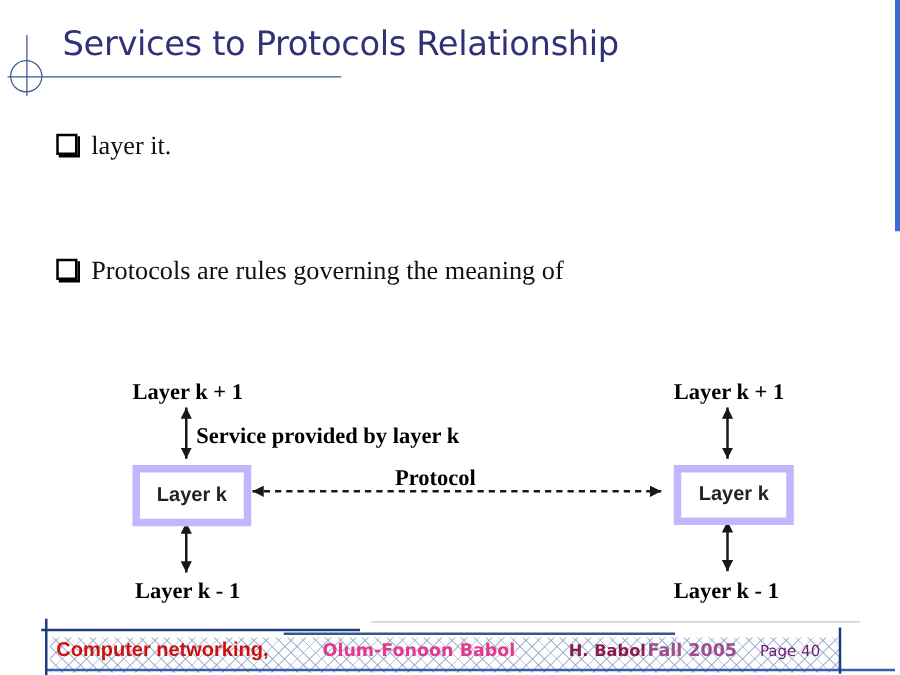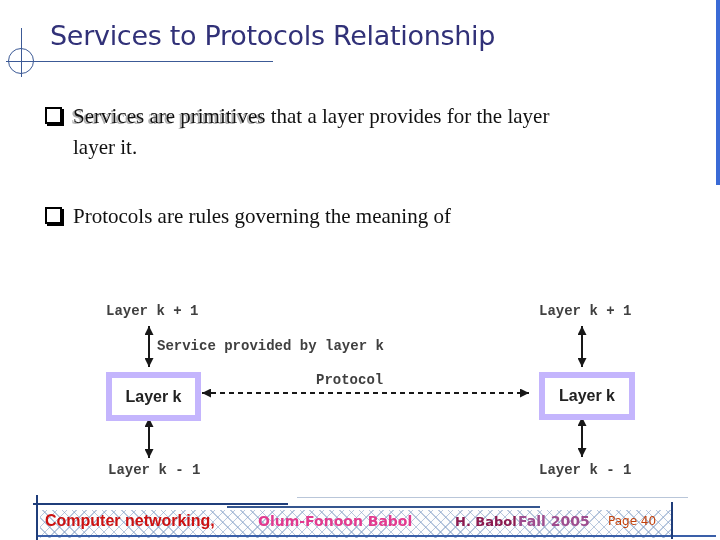--- a/index.html
+++ b/index.html
@@ -23,22 +23,22 @@
   .bullet{position:absolute;left:45px;display:flex;align-items:flex-start;}
   .bullet.b1{top:101px;}
   .bullet.b2{top:201px;}
   .sq{display:inline-block;width:13px;height:13px;border:2px solid #000;background:#fff;
       box-shadow:2px 2px 0 #000;margin-top:6px;margin-right:11px;flex:none;}
   .btext{font-family:"Liberation Serif",serif;font-size:21px;line-height:31px;color:#111;}
   .bline{white-space:nowrap;}
   .emph{text-shadow:-2px 1px 0 #b0b0b0;}
 
   
-  .dlabel{position:absolute;font-family:Liberation Mono, monospace;font-size:14px;
-          font-weight:bold;color:#404040;white-space:nowrap;}
+  .dlabel{position:absolute;font-family:Liberation Serif, serif;font-size:18px;
+          font-weight:bold;color:#000000;white-space:nowrap;}
   .dbox{position:absolute;border:6px solid #c4b5fd;background:#fff;display:flex;
         align-items:center;justify-content:center;font-family:"Liberation Sans",sans-serif;
         font-size:16px;font-weight:bold;color:#222;}
   .box-left{left:106px;top:372px;width:83px;height:37px;}
   .box-right{left:539px;top:372px;width:84px;height:36px;}
   .lbl-tl{left:106px;top:303px;}
   .lbl-tr{left:539px;top:303px;}
   .lbl-bl{left:108px;top:462px;}
   .lbl-br{left:539px;top:462px;}
   .lbl-service{left:157px;top:338px;}
@@ -55,39 +55,38 @@
   .f-tickR{left:671px;top:502px;width:2px;height:37px;background:#1f3d7a;}
   .f-hatch{position:absolute;left:40px;top:510px;width:633px;height:28px;background-color:#fdfdfd;
     background-image:
       repeating-linear-gradient(45deg, rgba(128,156,196,0.55) 0 1px, transparent 1px 7px),
       repeating-linear-gradient(-45deg, rgba(128,156,196,0.55) 0 1px, transparent 1px 7px);}
   .f-text{position:absolute;white-space:nowrap;}
   .f-course{left:45px;top:512px;font-family:"Liberation Sans",sans-serif;font-size:16px;font-weight:bold;color:#cc1111;}
   .f-inst{left:258px;top:513px;font-family:"DejaVu Sans",sans-serif;font-size:14px;font-weight:bold;color:#e23a8e;}
   .f-author{left:455px;top:514px;font-family:"DejaVu Sans",sans-serif;font-size:13px;font-weight:bold;color:#8b1a4f;}
   .f-term{left:518px;top:513px;font-family:"DejaVu Sans",sans-serif;font-size:14px;font-weight:bold;color:#9e4d8e;}
-  .f-page{left:608px;top:514px;font-family:"DejaVu Sans",sans-serif;font-size:12px;color:#c2410c;text-align:right;}
+  .f-page{left:608px;top:514px;font-family:"DejaVu Sans",sans-serif;font-size:12px;color:#701a75;text-align:right;}
 </style>
 </head>
 <body>
 
 <div class="slide">
 
   <div class="accent-bar"></div>
 
   <div class="orn-vline"></div>
   <div class="orn-circle"></div>
   <div class="title-underline"></div>
 
   <h1 class="title">Services to Protocols Relationship</h1>
 
   <div class="bullet b1">
     <span class="sq"></span>
     <div class="btext">
-      <div class="bline"><span class="emph">Services are primitives</span><span> that a layer provides for the layer</span></div>
       <div class="bline">layer it.</div>
     </div>
   </div>
 
   <div class="bullet b2">
     <span class="sq"></span>
     <div class="btext">
       <div class="bline">Protocols are rules governing the meaning of</div>
     </div>
   </div>

